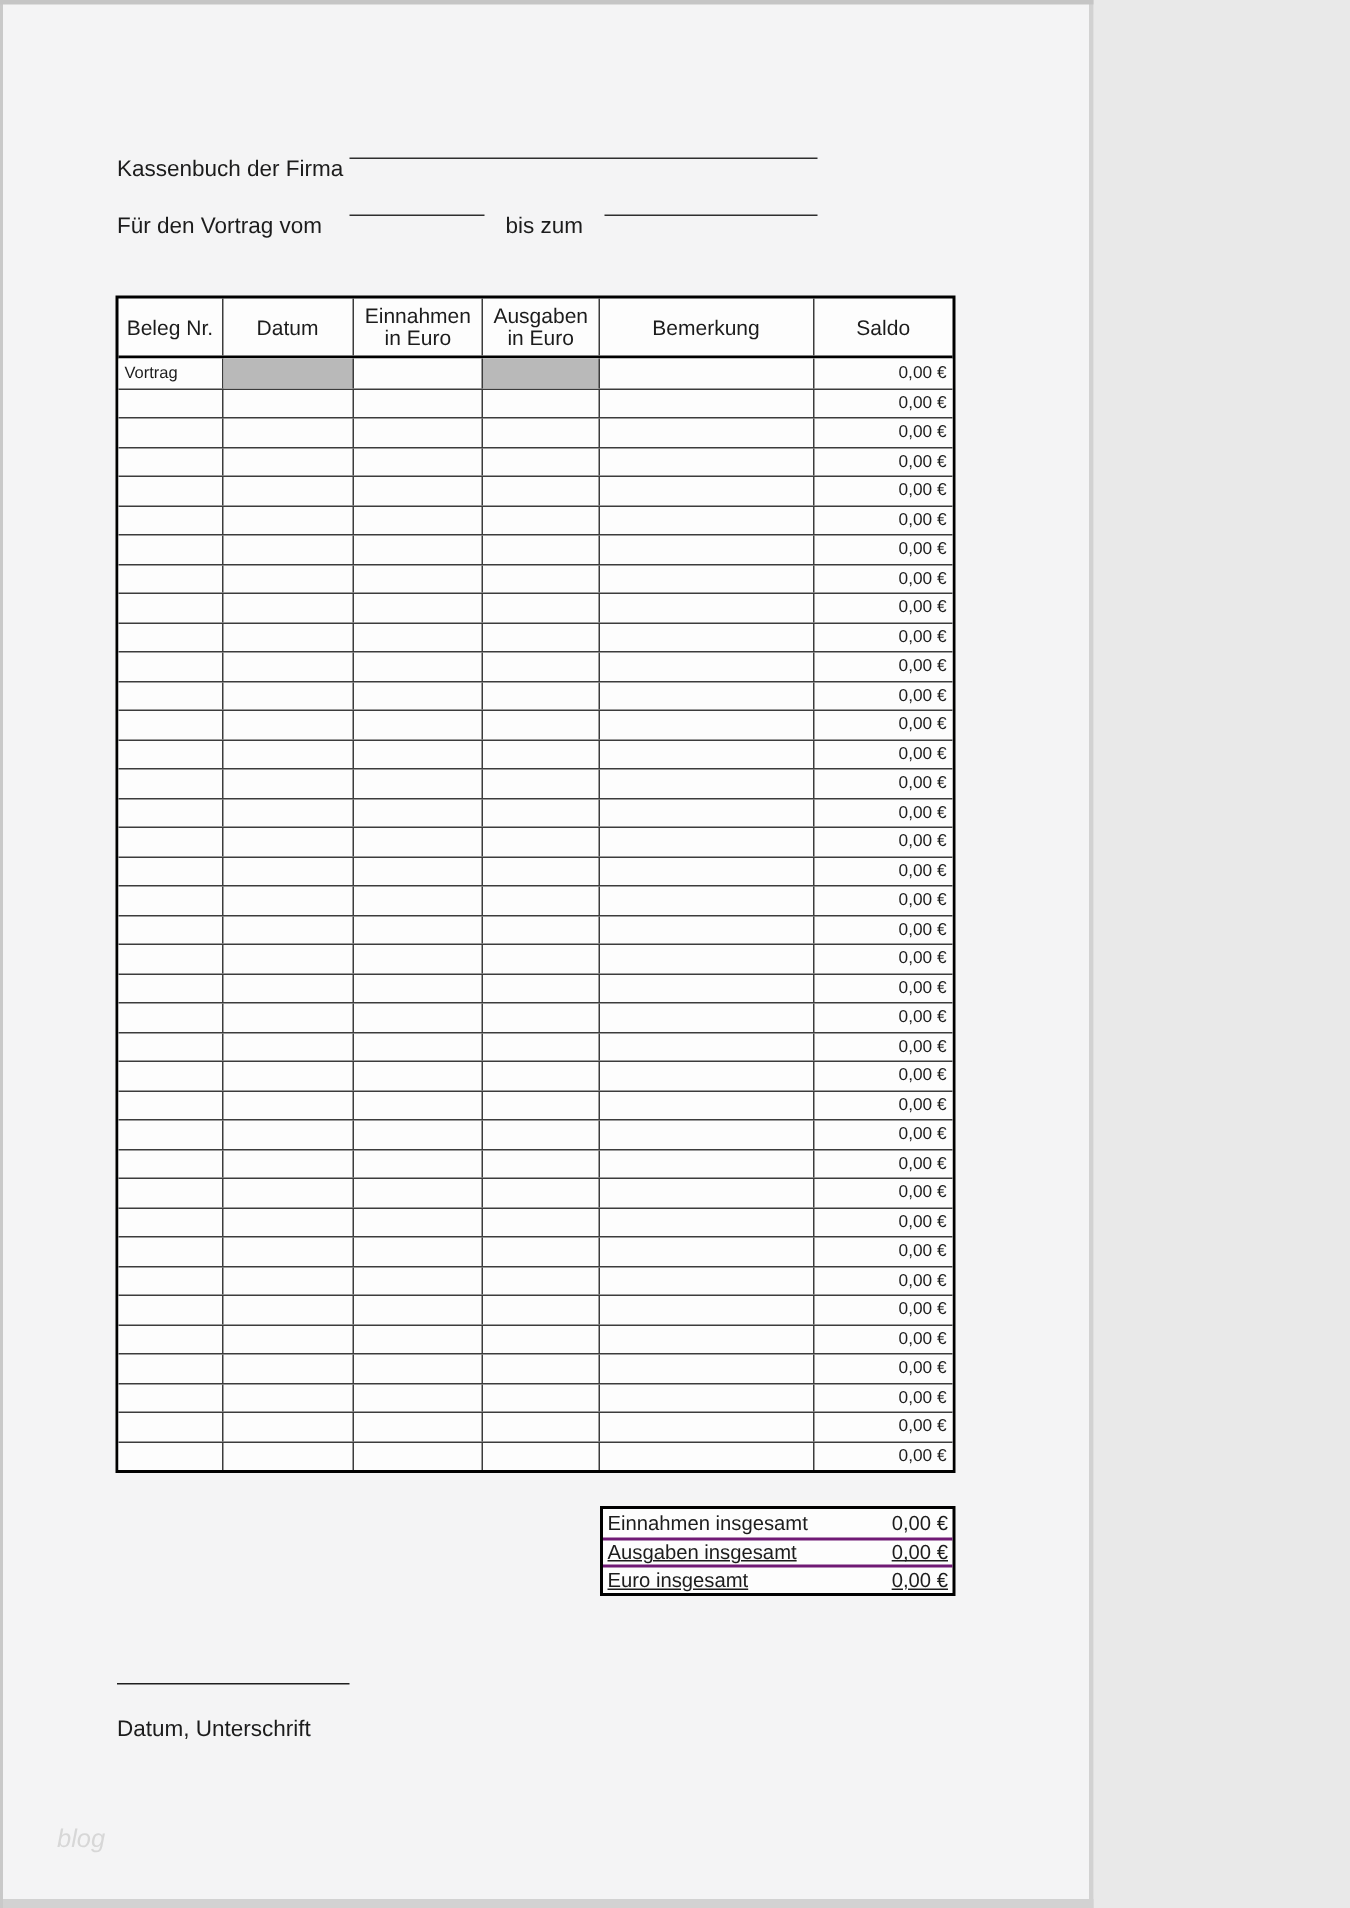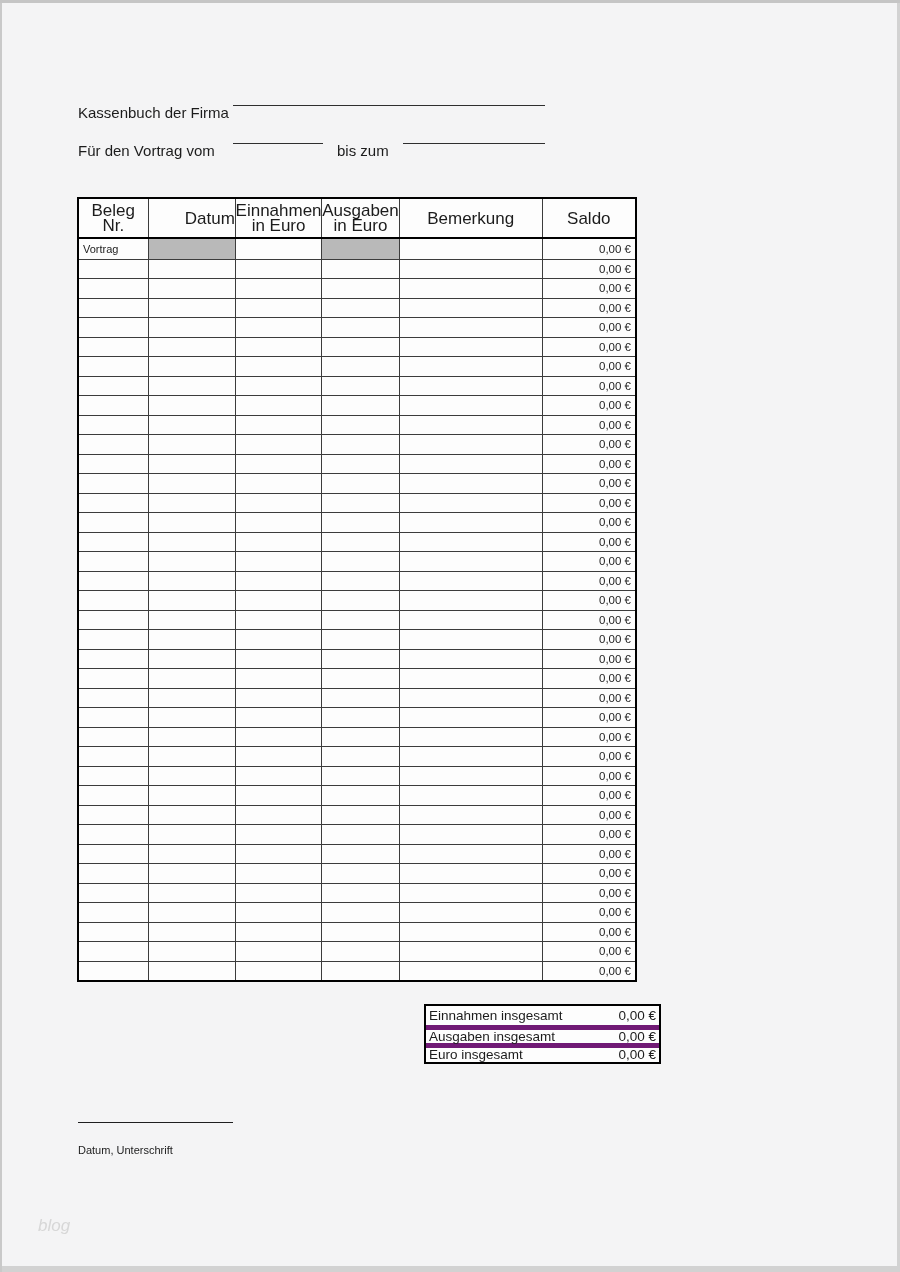--- a/index.html
+++ b/index.html
@@ -1,18 +1,18 @@
 <!DOCTYPE html>
 <html><head>
 <meta charset="utf-8">
 <style>
   html,body{margin:0;padding:0;background:#e9e9e9;}
   .page{
     position:relative;
-    width:900px;height:1272px;
+    width:729px;height:1272px;
     background:#f4f4f5;
     font-family:"Liberation Sans", sans-serif;
     color:#1c1c1c;
     overflow:hidden;
     box-shadow: inset 0 3px 0 0 #c5c5c5,
                 inset 2px 0 0 0 #c9c9c9,
                 inset -3px 0 0 0 #d2d2d2,
                 inset 0 -6px 0 0 #d2d2d2;
   }
   .abs{position:absolute;}
@@ -24,43 +24,43 @@
     position:absolute;left:77px;top:197px;width:560px;
     border:2px solid #000;background:#fdfdfd;
     box-sizing:border-box;
   }
   .thead{display:flex;height:40px;border-bottom:2px solid #000;box-sizing:border-box;}
   .trow{display:flex;height:19.5px;box-sizing:border-box;background:#fdfdfd;}
   .trow + .trow{border-top:1px solid #3c3c3c;}
   .cell{box-sizing:border-box;border-right:1px solid #3c3c3c;overflow:hidden;}
   .hcell{
     display:flex;flex-direction:column;align-items:center;justify-content:center;
-    font-size:17px;line-height:15px;text-align:center;
+    font-size:14px;line-height:15px;text-align:center;
   }
   .bcell{display:flex;align-items:center;font-size:11px;}
   .c0{width:70px;}
-  .c1{width:88px;align-items:flex-end;}
+  .c1{width:88px;}
   .c2{width:87px;}
   .c3{width:78px;}
   .c4{width:144px;text-align:right;}
   .c5{width:93px;border-right:none;justify-content:center;}
   .beleg-first{padding-left:4px;}
   .saldo{justify-content:flex-end;padding-right:4px;font-size:11.5px;}
 
   
   .totals{
     position:absolute;left:400px;top:1004px;width:237px;
-    border:2px solid #000;background:#fdfdfd;box-sizing:border-box;margin-left:24px;
+    border:2px solid #000;background:#fdfdfd;box-sizing:border-box;
   }
   .totrow{display:flex;height:18.6px;align-items:center;box-sizing:border-box;}
-  .totrow + .totrow{border-top:5px solid #701a75;}
+  .totrow + .totrow{border-top:2px solid #701a75;text-decoration:underline;}
   .totlabel{flex:1;font-size:13.5px;padding-left:3px;white-space:nowrap;}
   .totvalue{font-size:13.5px;padding-right:3px;white-space:nowrap;}
 
-  .sig-label{font-size:11px;}
+  .sig-label{font-size:15px;}
   .watermark{font-size:17px;color:#d7d7d7;font-style:italic;}
 </style>
 </head>
 <body>
 
 <div class="page">
 
   <div class="abs toplabel" style="left:78px;top:104px;">Kassenbuch der Firma</div>
   <div class="fill-line" style="left:233px;top:105px;width:312px;"></div>
 

